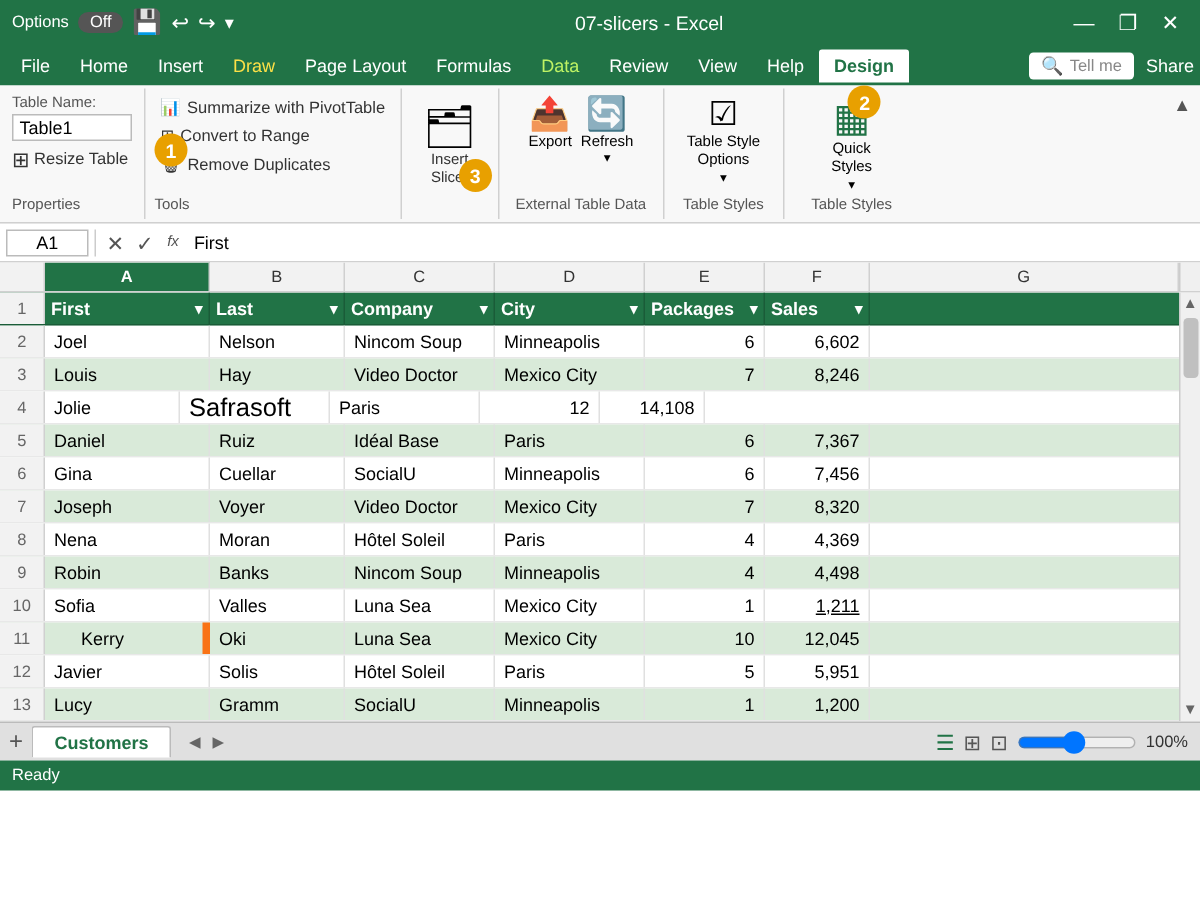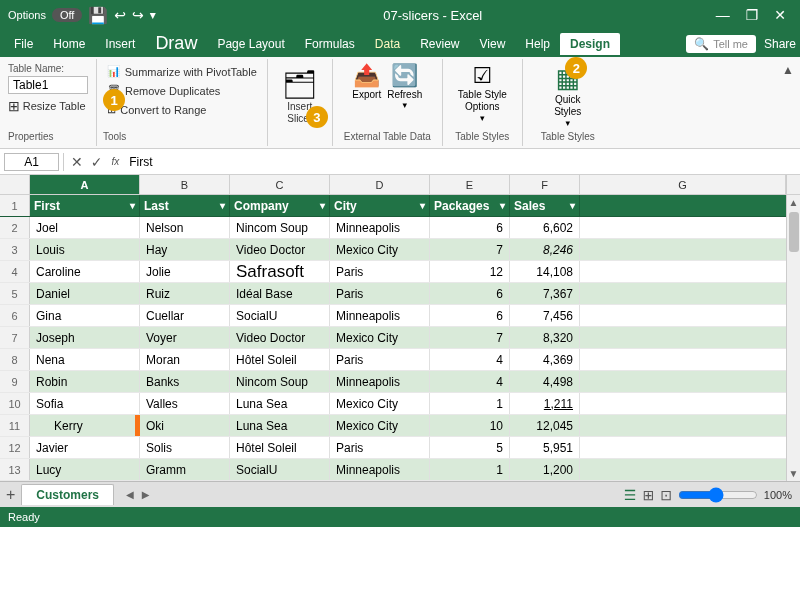--- a/index.html
+++ b/index.html
@@ -26,24 +26,24 @@
     <button style="background:none;border:none;color:#fff;font-size:14px;cursor:pointer;padding:2px 6px;">—</button>
     <button style="background:none;border:none;color:#fff;font-size:14px;cursor:pointer;padding:2px 6px;">❐</button>
     <button style="background:none;border:none;color:#fff;font-size:14px;cursor:pointer;padding:2px 6px;">✕</button>
   </div>
 </div>
 
 <div style="display:flex;align-items:center;background:#217346;height:27px;padding:0 4px;gap:0;">
   <div style="padding:4px 10px;color:#fff;font-size:12px;cursor:pointer;">File</div>
   <div style="padding:4px 10px;color:#fff;font-size:12px;cursor:pointer;">Home</div>
   <div style="padding:4px 10px;color:#fff;font-size:12px;cursor:pointer;">Insert</div>
-  <div style="padding:4px 10px;color:#ffffff;font-size:18px;cursor:pointer;">Draw</div>
+  <div style="padding:4px 10px;color:#fde047;font-size:12px;cursor:pointer;">Draw</div>
   <div style="padding:4px 10px;color:#fff;font-size:12px;cursor:pointer;">Page Layout</div>
   <div style="padding:4px 10px;color:#fff;font-size:12px;cursor:pointer;">Formulas</div>
-  <div style="padding:4px 10px;color:#fef9c3;font-size:12px;cursor:pointer;">Data</div>
+  <div style="padding:4px 10px;color:#bef264;font-size:12px;cursor:pointer;">Data</div>
   <div style="padding:4px 10px;color:#fff;font-size:12px;cursor:pointer;">Review</div>
   <div style="padding:4px 10px;color:#fff;font-size:12px;cursor:pointer;">View</div>
   <div style="padding:4px 10px;color:#fff;font-size:12px;cursor:pointer;">Help</div>
   <div style="padding:4px 10px;background:#fff;color:#217346;font-size:12px;font-weight:600;cursor:pointer;border-radius:2px 2px 0 0;">Design</div>
   <div style="margin-left:auto;display:flex;align-items:center;background:#fff;border-radius:3px;padding:2px 8px;gap:4px;cursor:text;">
     <span style="color:#555;font-size:12px;">🔍</span>
     <span style="font-size:11px;color:#888;">Tell me</span>
   </div>
   <div style="margin-left:8px;color:#fff;font-size:12px;cursor:pointer;">Share</div>
 </div>
@@ -59,27 +59,27 @@
     </button>
     <span style="font-size:10px;color:#555;margin-top:auto;">Properties</span>
   </div>
 
   <div style="display:flex;flex-direction:column;padding:4px 6px;border-right:1px solid #d0d0d0;min-width:160px;gap:2px;position:relative;">
     <button style="display:flex;align-items:center;gap:4px;font-size:11px;color:#333;background:none;border:none;cursor:pointer;padding:2px 4px;white-space:nowrap;">
       <span>📊</span>
       <span>Summarize with PivotTable</span>
     </button>
     <button style="display:flex;align-items:center;gap:4px;font-size:11px;color:#333;background:none;border:none;cursor:pointer;padding:2px 4px;white-space:nowrap;">
-      <span>🗑</span>
-
-      <span>Remove Duplicates</span>
-    </button>
-    <button style="display:flex;align-items:center;gap:4px;font-size:11px;color:#333;background:none;border:none;cursor:pointer;padding:2px 4px;white-space:nowrap;">
       <span>⊞</span>
       <span>Convert to Range</span>
+    </button>
+    <button style="display:flex;align-items:center;gap:4px;font-size:11px;color:#333;background:none;border:none;cursor:pointer;padding:2px 4px;white-space:nowrap;">
+      <span>🗑</span>
+
+      <span>Remove Duplicates</span>
     </button>
 
     <div style="position:absolute;left:6px;top:30px;background:#e8a000;color:#fff;border-radius:50%;width:22px;height:22px;display:flex;align-items:center;justify-content:center;font-size:13px;font-weight:bold;z-index:10;">1</div>
     <span style="font-size:10px;color:#555;margin-top:auto;">Tools</span>
   </div>
 
   <div style="display:flex;flex-direction:column;align-items:center;padding:4px 8px;border-right:1px solid #d0d0d0;min-width:65px;position:relative;">
     <button style="display:flex;flex-direction:column;align-items:center;background:none;border:1px solid transparent;cursor:pointer;padding:4px;border-radius:2px;">
       <span style="font-size:28px;">🗂</span>
       <span style="font-size:10px;color:#333;text-align:center;line-height:1.2;">Insert<br>Slicer</span>
@@ -193,26 +193,25 @@
     <div style="width:70px;min-width:70px;font-size:12px;padding:0 6px;border-right:1px solid #e0e0e0;display:flex;align-items:center;justify-content:flex-end;">6,602</div>
     <div style="flex:1;"></div>
   </div>
           <div style="display: flex; align-items: stretch; height: 22px; background: rgb(217, 234, 217); border-bottom: 1px solid rgb(232, 232, 232);">
     <div style="width:30px;min-width:30px;display:flex;align-items:center;justify-content:center;font-size:11px;color:#666;border-right:1px solid #d0d0d0;background:#f2f2f2;">3</div>
     <div style="width:110px;min-width:110px;font-size:12px;padding:0 6px;border-right:1px solid #e0e0e0;display:flex;align-items:center;">Louis</div>
     <div style="width:90px;min-width:90px;font-size:12px;padding:0 6px;border-right:1px solid #e0e0e0;display:flex;align-items:center;">Hay</div>
     <div style="width:100px;min-width:100px;font-size:12px;padding:0 6px;border-right:1px solid #e0e0e0;display:flex;align-items:center;">Video Doctor</div>
     <div style="width:100px;min-width:100px;font-size:12px;padding:0 6px;border-right:1px solid #e0e0e0;display:flex;align-items:center;">Mexico City</div>
     <div style="width:80px;min-width:80px;font-size:12px;padding:0 6px;border-right:1px solid #e0e0e0;display:flex;align-items:center;justify-content:flex-end;">7</div>
-    <div style="width:70px;min-width:70px;font-size:12px;padding:0 6px;border-right:1px solid #e0e0e0;display:flex;align-items:center;justify-content:flex-end;font-style:italic;">8,246</div>
+    <div style="width:70px;min-width:70px;font-size:12px;padding:0 6px;border-right:1px solid #e0e0e0;display:flex;align-items:center;justify-content:flex-end;">8,246</div>
     <div style="flex:1;"></div>
   </div>
           <div style="display: flex; align-items: stretch; height: 22px; background: rgb(255, 255, 255); border-bottom: 1px solid rgb(232, 232, 232);">
     <div style="width:30px;min-width:30px;display:flex;align-items:center;justify-content:center;font-size:11px;color:#666;border-right:1px solid #d0d0d0;background:#f2f2f2;">4</div>
-    <div style="width:110px;min-width:110px;font-size:12px;padding:0 6px;border-right:1px solid #e0e0e0;display:flex;align-items:center;">Caroline</div>
     <div style="width:90px;min-width:90px;font-size:12px;padding:10px 6px;border-right:1px solid #e0e0e0;display:flex;align-items:center;">Jolie</div>
     <div style="width:100px;min-width:100px;font-size:17px;padding:0 6px;border-right:1px solid #e0e0e0;display:flex;align-items:center;">Safrasoft</div>
     <div style="width:100px;min-width:100px;font-size:12px;padding:0 6px;border-right:1px solid #e0e0e0;display:flex;align-items:center;">Paris</div>
     <div style="width:80px;min-width:80px;font-size:12px;padding:0 6px;border-right:1px solid #e0e0e0;display:flex;align-items:center;justify-content:flex-end;">12</div>
     <div style="width:70px;min-width:70px;font-size:12px;padding:0 6px;border-right:1px solid #e0e0e0;display:flex;align-items:center;justify-content:flex-end;">14,108</div>
     <div style="flex:1;"></div>
   </div>
           <div style="display: flex; align-items: stretch; height: 22px; background: rgb(217, 234, 217); border-bottom: 1px solid rgb(232, 232, 232);">
     <div style="width:30px;min-width:30px;display:flex;align-items:center;justify-content:center;font-size:11px;color:#666;border-right:1px solid #d0d0d0;background:#f2f2f2;">5</div>
     <div style="width:110px;min-width:110px;font-size:12px;padding:0 6px;border-right:1px solid #e0e0e0;display:flex;align-items:center;">Daniel</div>

